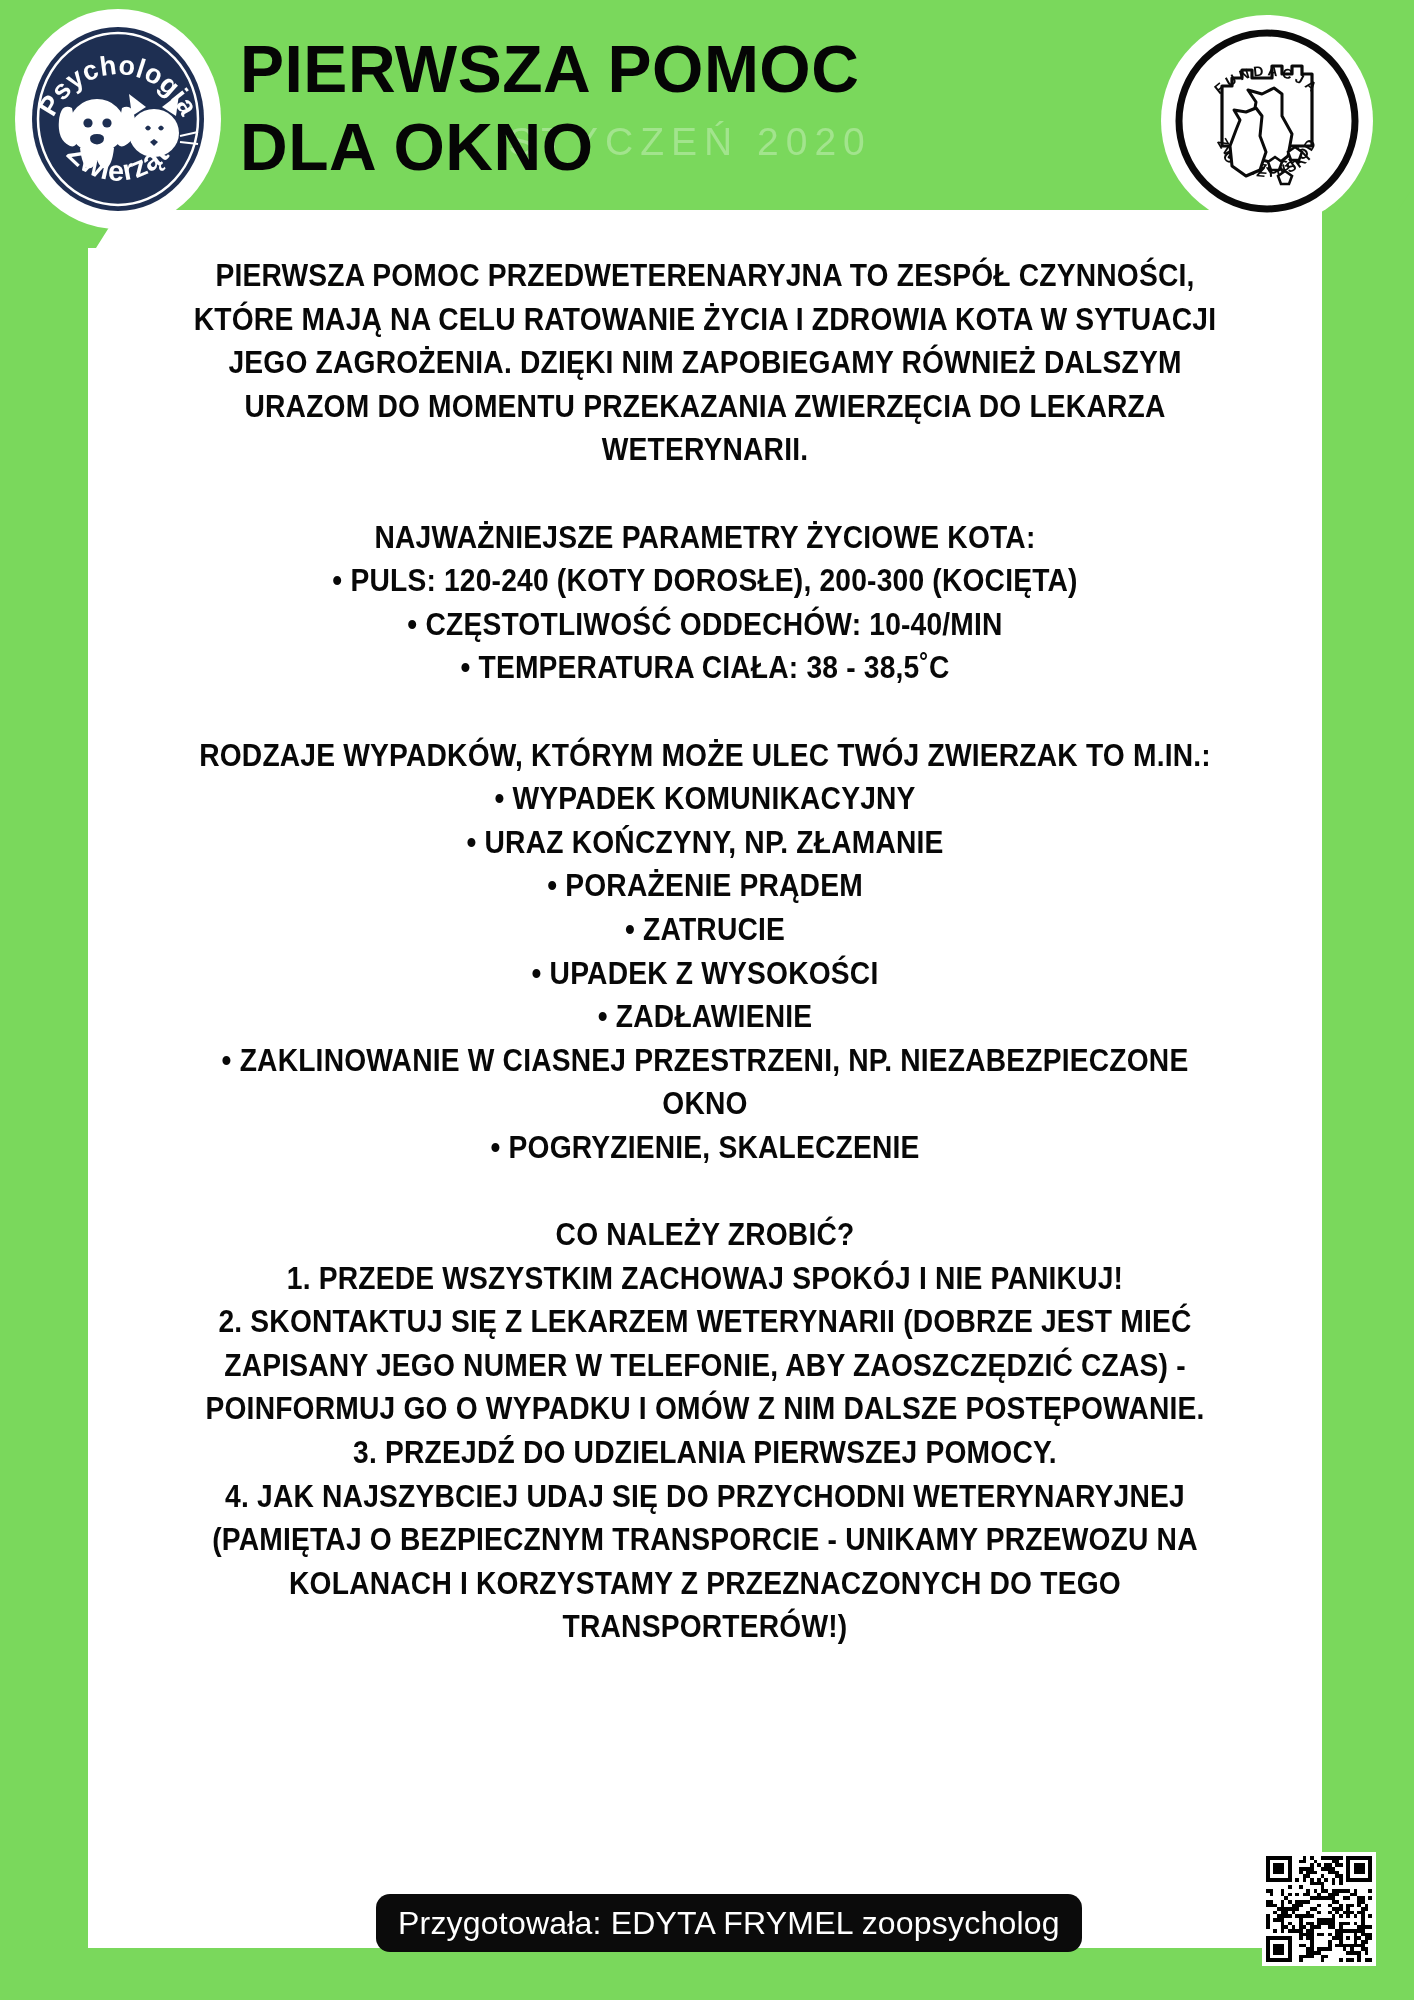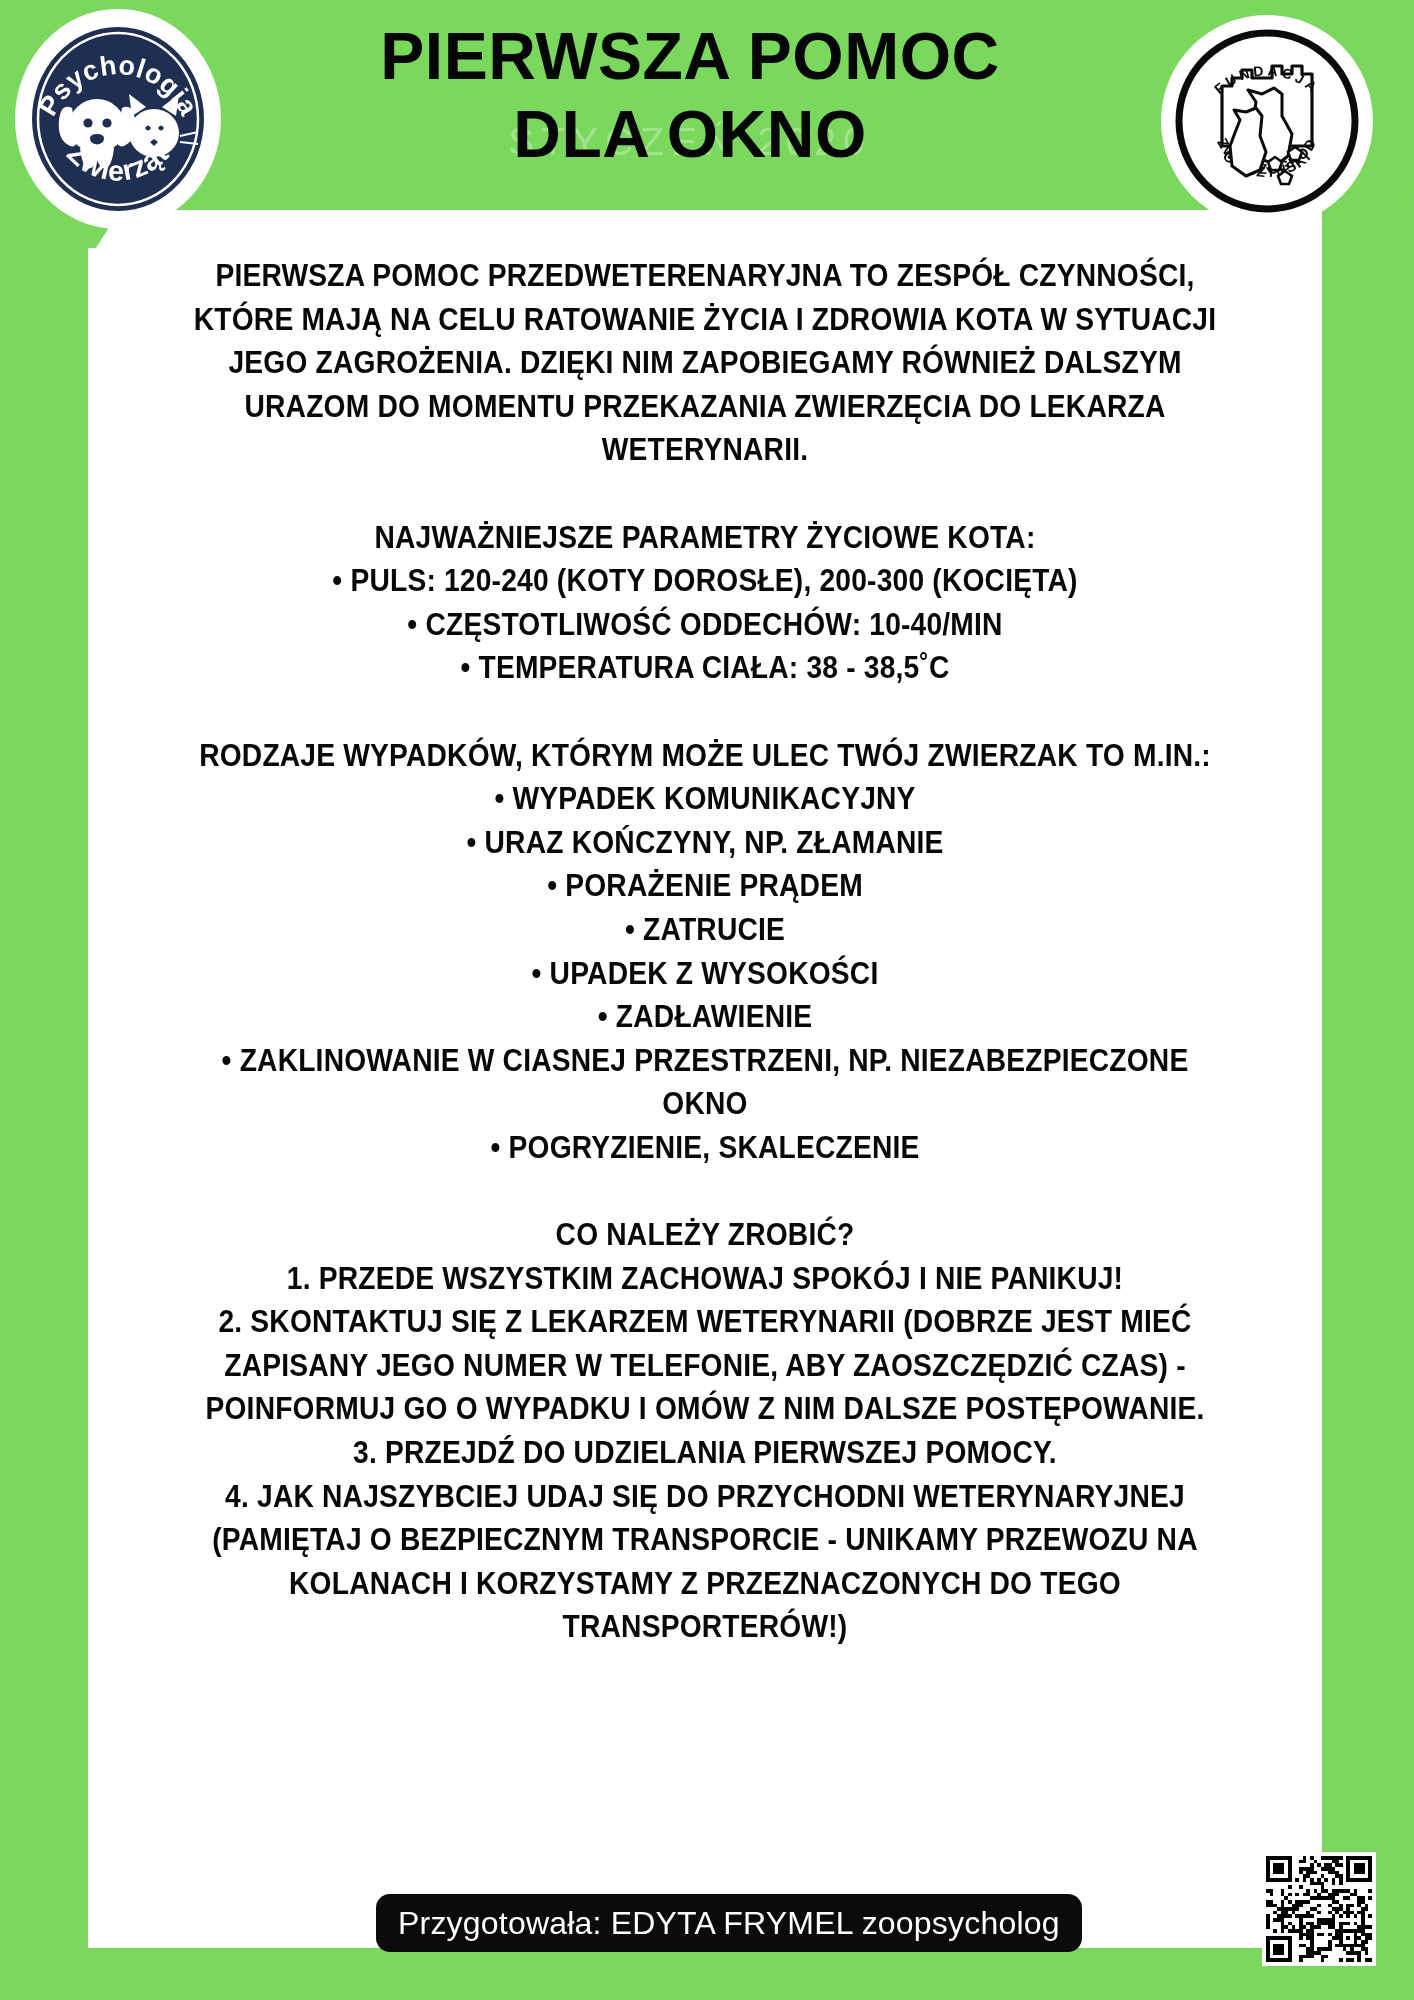--- a/index.html
+++ b/index.html
@@ -44,24 +44,24 @@
     width: 1234px;
     height: 1752px;
     background: #ffffff;
     z-index: 2;
   }
 
   
   #title-block {
     position: absolute;
     left: 240px;
-    top: 17px;
+    top: 30px;
     width: 900px;
     z-index: 6;
-    text-align: center;
+    text-align: left;
     pointer-events: none;
   }
   .title-line {
     font-family: "Liberation Sans", sans-serif;
     font-weight: bold;
     font-size: 66px;
     line-height: 78px;
     letter-spacing: 0.5px;
     color: #050505;
     white-space: nowrap;

